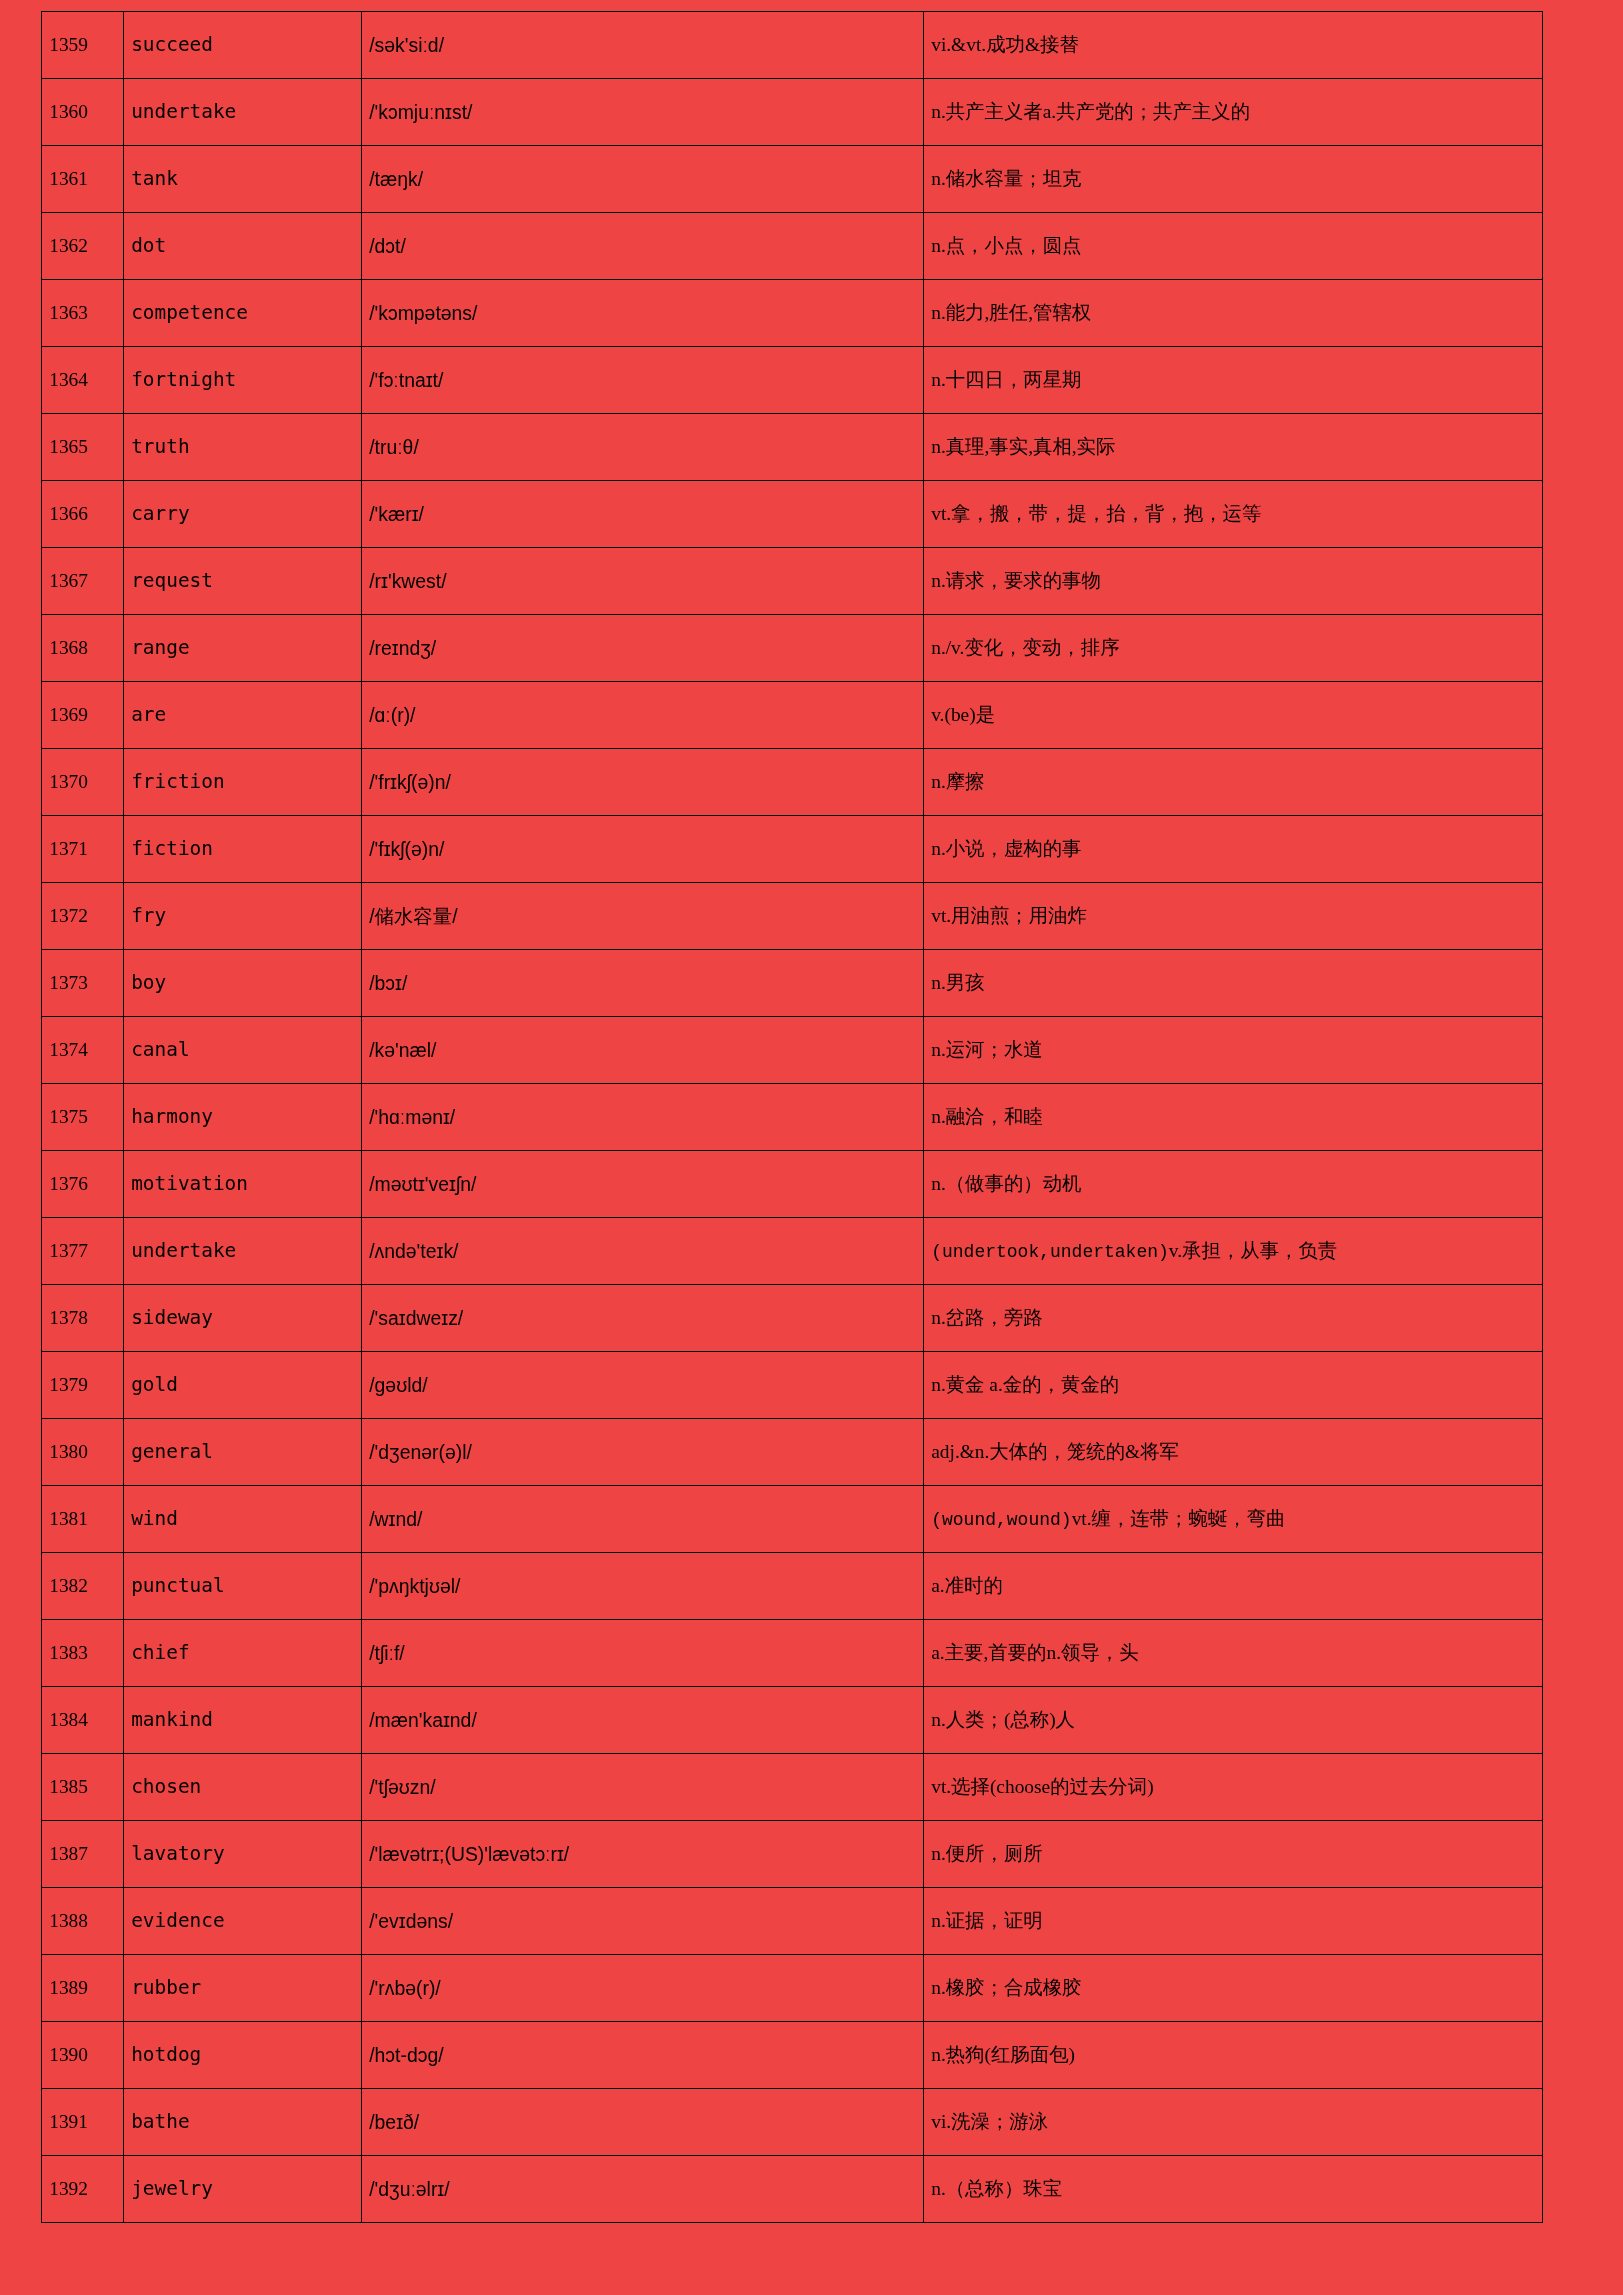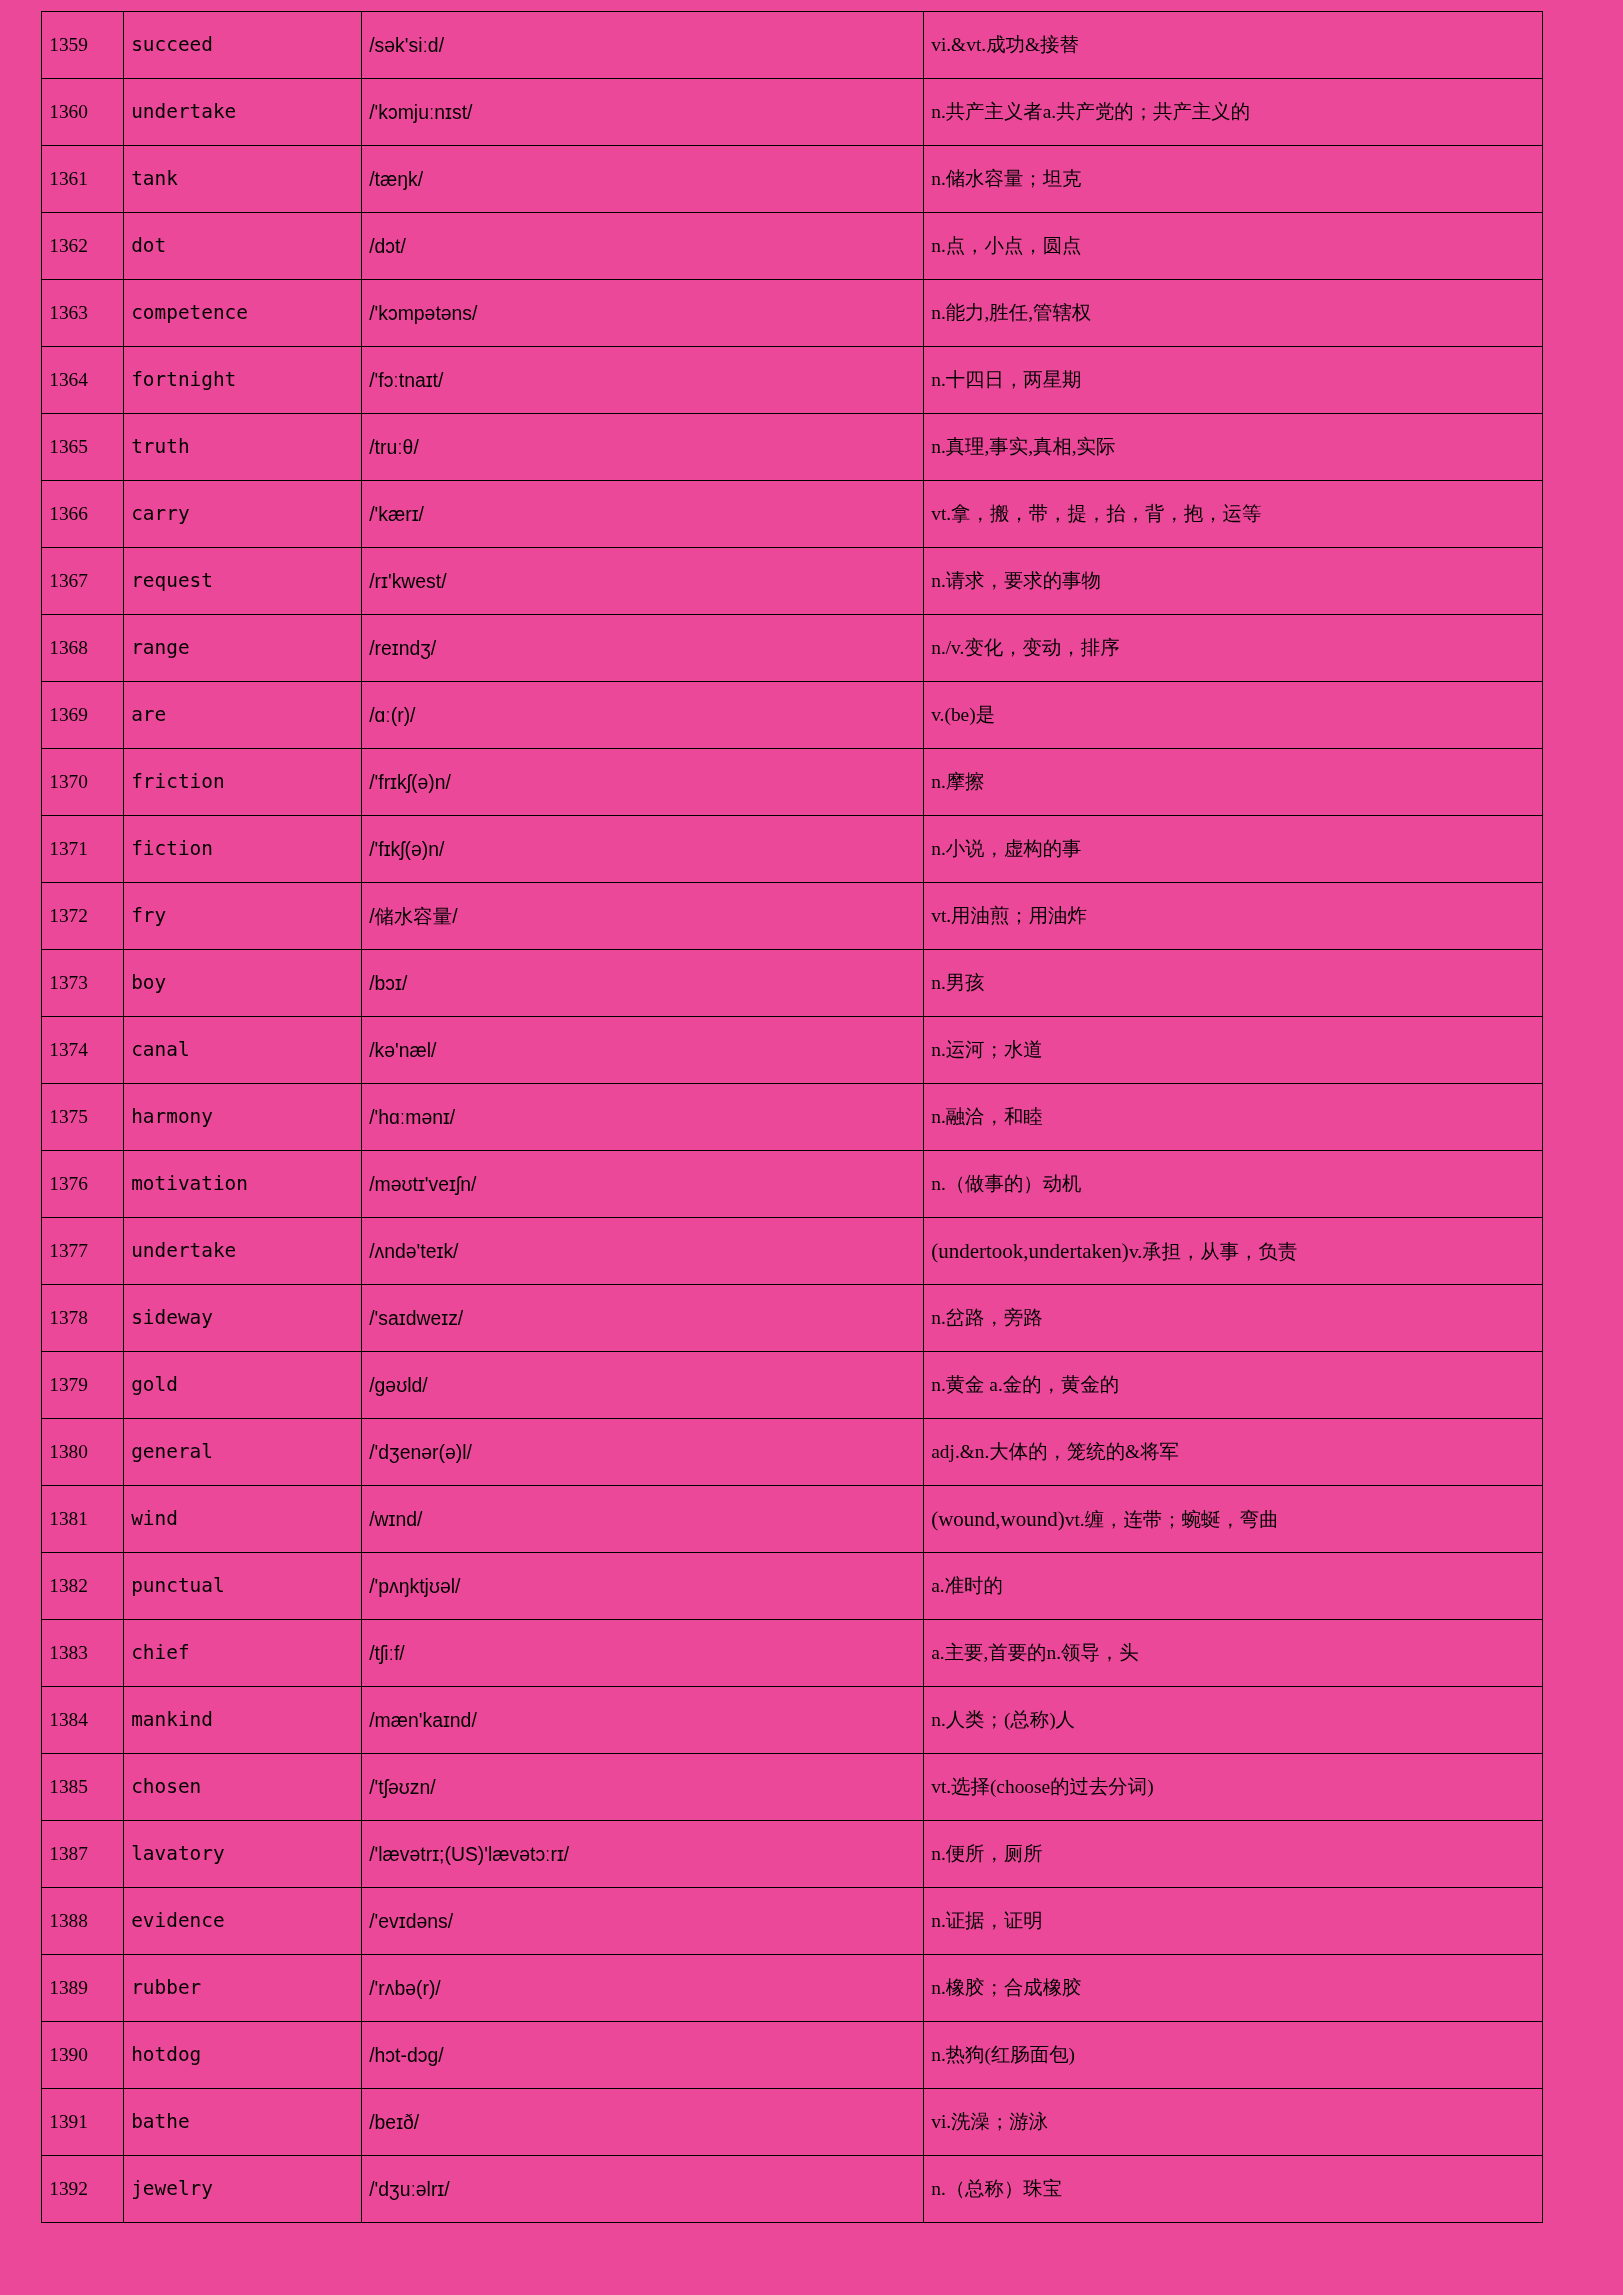--- a/index.html
+++ b/index.html
@@ -9,21 +9,21 @@
   }
   body {
     font-family: "Liberation Serif", serif;
     color: #000000;
   }
   .page {
     width: 1623px;
     height: 2295px;
     box-sizing: border-box;
     padding: 11.2px 41px 0 41px;
-    background: #ec4899;
+    background: #ef4444;
     position: relative;
   }
   table.vocab {
     border-collapse: collapse;
     width: 1501px;
     table-layout: fixed;
   }
   table.vocab td {
     border: 1px solid #000000;
     padding: 0 7.2px;
@@ -55,22 +55,22 @@
     font-family: Liberation Sans, sans-serif;
     font-size: 19px;
     padding-left: 11.2px;
   }
   td.mean {
     font-family: "Liberation Serif", serif;
     font-size: 19px;
     padding-left: 11.2px;
   }
   td.mean .en {
-    font-family: Liberation Serif, serif;
-    font-size: 21px;
+    font-family: Liberation Mono, monospace;
+    font-size: 18px;
   }
 </style>
 </head>
 <body>
 
 <div class="page">
   <table class="vocab">
     <colgroup>
       <col class="c-num">
       <col class="c-word">

